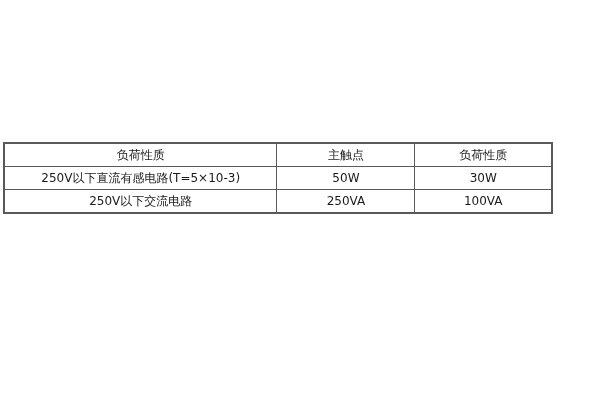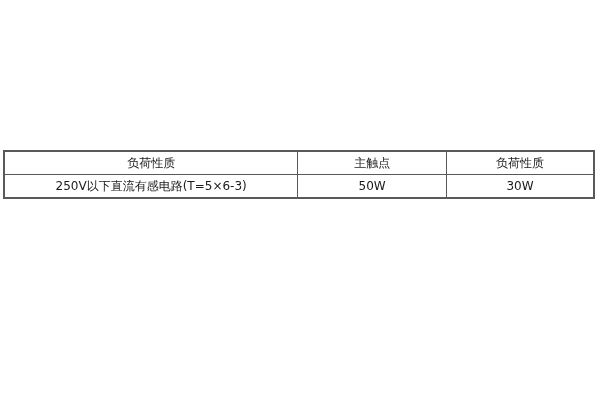--- a/index.html
+++ b/index.html
@@ -10,22 +10,22 @@
     width: 600px;
     height: 400px;
     background: #ffffff;
     font-family: "DejaVu Sans", "Liberation Sans", sans-serif;
     position: relative;
     overflow: hidden;
   }
   .spec-table {
     position: absolute;
     left: 3px;
-    top: 150px;
-    width: 592px;
+    top: 142px;
+    width: 550px;
     border-collapse: collapse;
     table-layout: fixed;
     border: 2px solid #595959;
     background: #ffffff;
   }
   .spec-table th,
   .spec-table td {
     border: 1px solid #595959;
     height: 22px;
     padding: 0 4px;
@@ -53,19 +53,24 @@
     </colgroup>
     <thead>
       <tr>
         <th>负荷性质</th>
         <th>主触点</th>
         <th>负荷性质</th>
       </tr>
     </thead>
     <tbody>
       <tr>
-        <td>250V以下直流有感电路(T=5×6-3)</td>
+        <td>250V以下直流有感电路(T=5×10-3)</td>
         <td>50W</td>
         <td>30W</td>
+      </tr>
+      <tr>
+        <td>250V以下交流电路</td>
+        <td>250VA</td>
+        <td>100VA</td>
       </tr>
     </tbody>
   </table>
 </div>
 
 </body></html>

